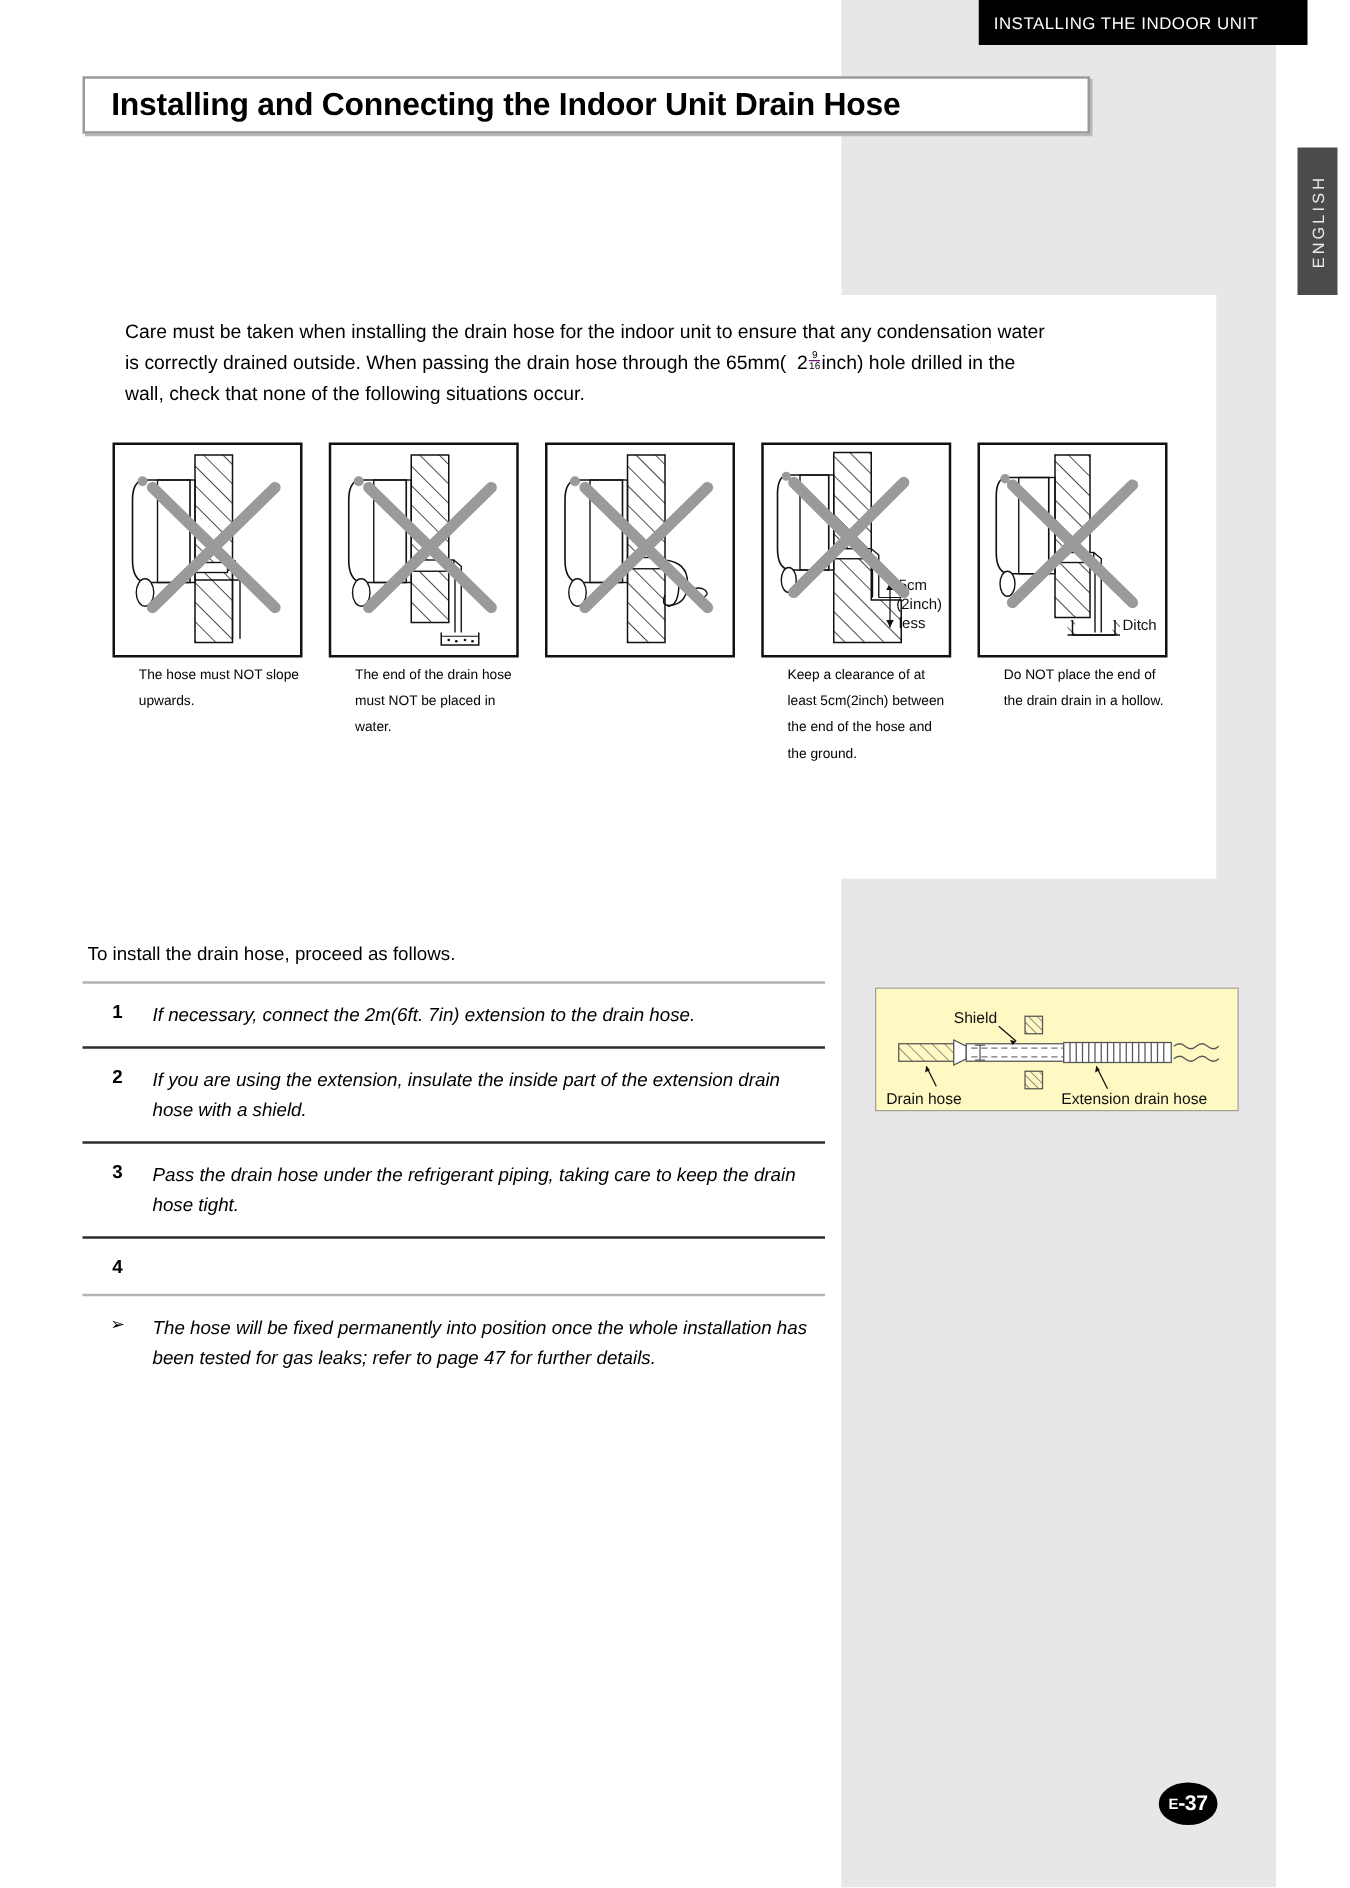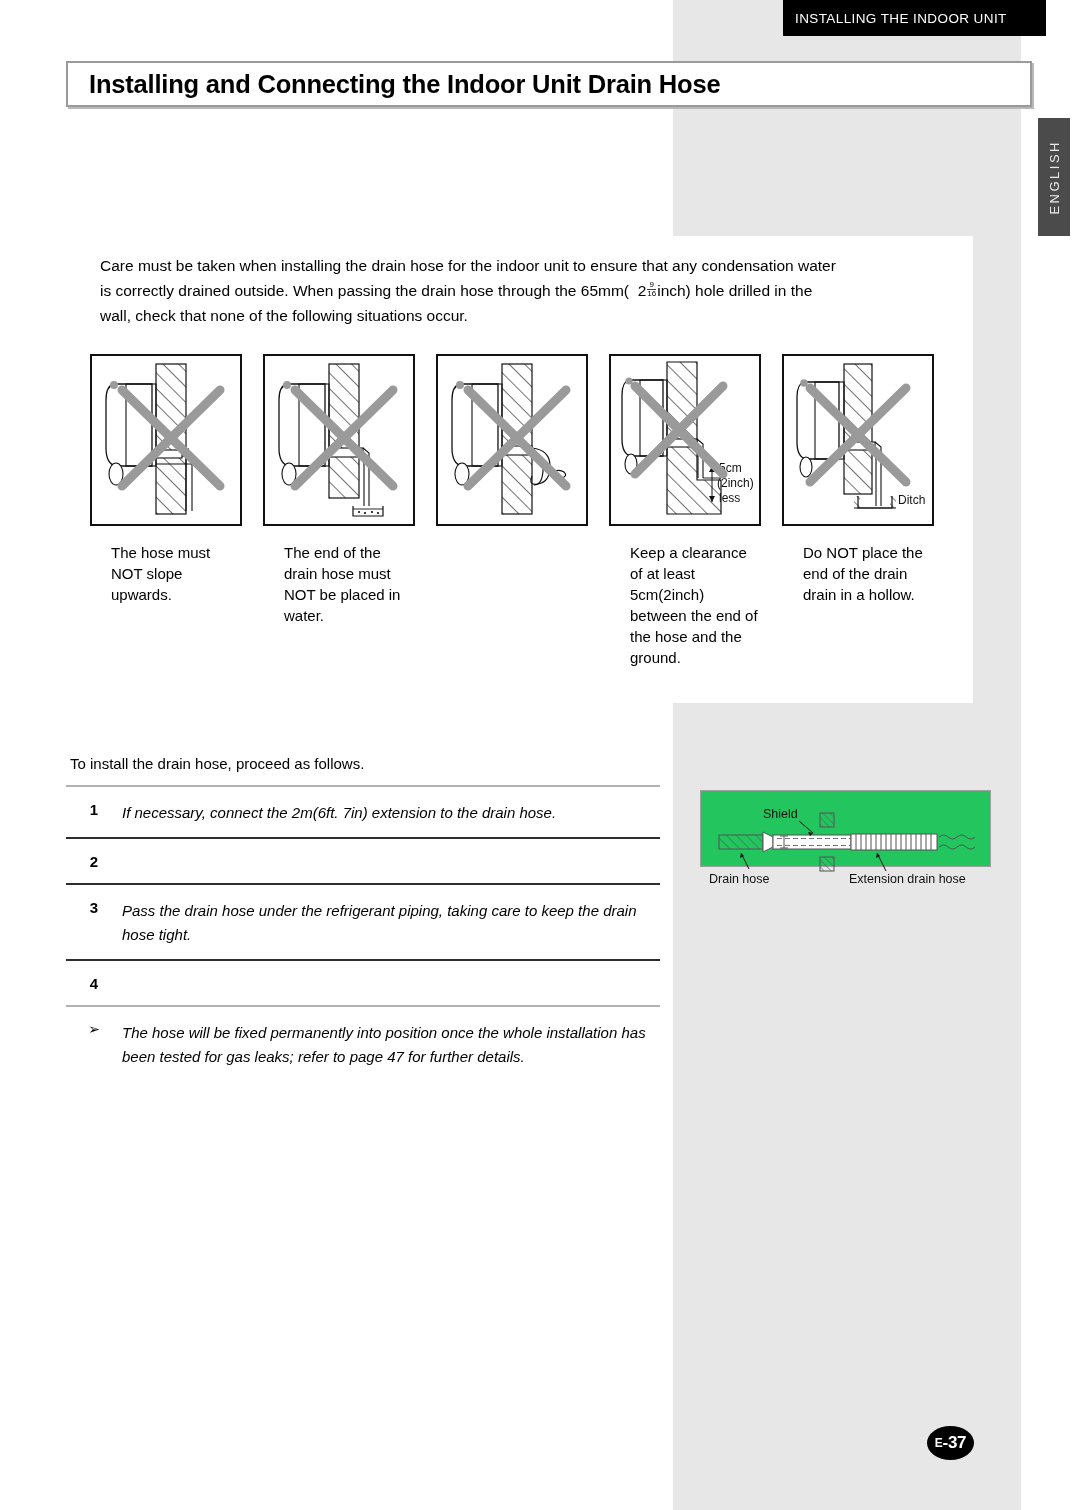--- a/index.html
+++ b/index.html
@@ -93,21 +93,21 @@
     transform: rotate(180deg);
     font-size: 13px;
     letter-spacing: 2.5px;
   }
 
   
   .title-box {
     position: absolute;
     left: 66px;
     top: 61px;
-    width: 966px;
+    width: 806px;
     height: 46px;
     background: #ffffff;
     border: 2px solid #9a9a9a;
     box-shadow: 2px 2px 0 #b8b8b8;
     display: flex;
     align-items: center;
     box-sizing: border-box;
     padding-left: 21px;
   }
   .title-box .title-text {
@@ -149,22 +149,22 @@
   .illo-box {
     width: 152px;
     height: 172px;
     border: 2px solid #111;
     background: #fff;
     box-sizing: border-box;
     position: relative;
     overflow: hidden;
   }
   .illo-caption {
-    margin-top: 16px;
-    font-size: 15px;
+    margin-top: 4px;
+    font-size: 11px;
     line-height: 21px;
     padding-left: 21px;
   }
 
   
   .steps-intro {
     position: absolute;
     left: 70px;
     top: 755px;
     font-size: 15px;
@@ -201,22 +201,22 @@
     font-weight: normal;
     font-size: 14px;
   }
 
   
   .ext-diagram {
     position: absolute;
     left: 700px;
     top: 790px;
     width: 291px;
-    height: 77px;
-    background: #22c55e;
+    height: 99px;
+    background: #fef9c3;
     border: 1px solid #9f9f9f;
     box-sizing: border-box;
   }
 
   
   .page-badge {
     position: absolute;
     left: 927px;
     top: 1426px;
     width: 47px;
@@ -414,20 +414,21 @@
 
 <div class="steps-intro">To install the drain hose, proceed as follows.</div>
 
 <div class="steps">
   <div class="step-row">
     <div class="step-num">1</div>
     <div class="step-text">If necessary, connect the 2m(6ft. 7in) extension to the drain hose.</div>
   </div>
   <div class="step-row dark">
     <div class="step-num">2</div>
+    <div class="step-text">If you are using the extension, insulate the inside part of the extension drain hose with a shield.</div>
   </div>
   <div class="step-row dark">
     <div class="step-num">3</div>
     <div class="step-text">Pass the drain hose under the refrigerant piping, taking care to keep the drain hose tight.</div>
   </div>
   <div class="step-row dark">
     <div class="step-num">4</div>
   </div>
   <div class="step-row note">
     <div class="step-num">➢</div>

